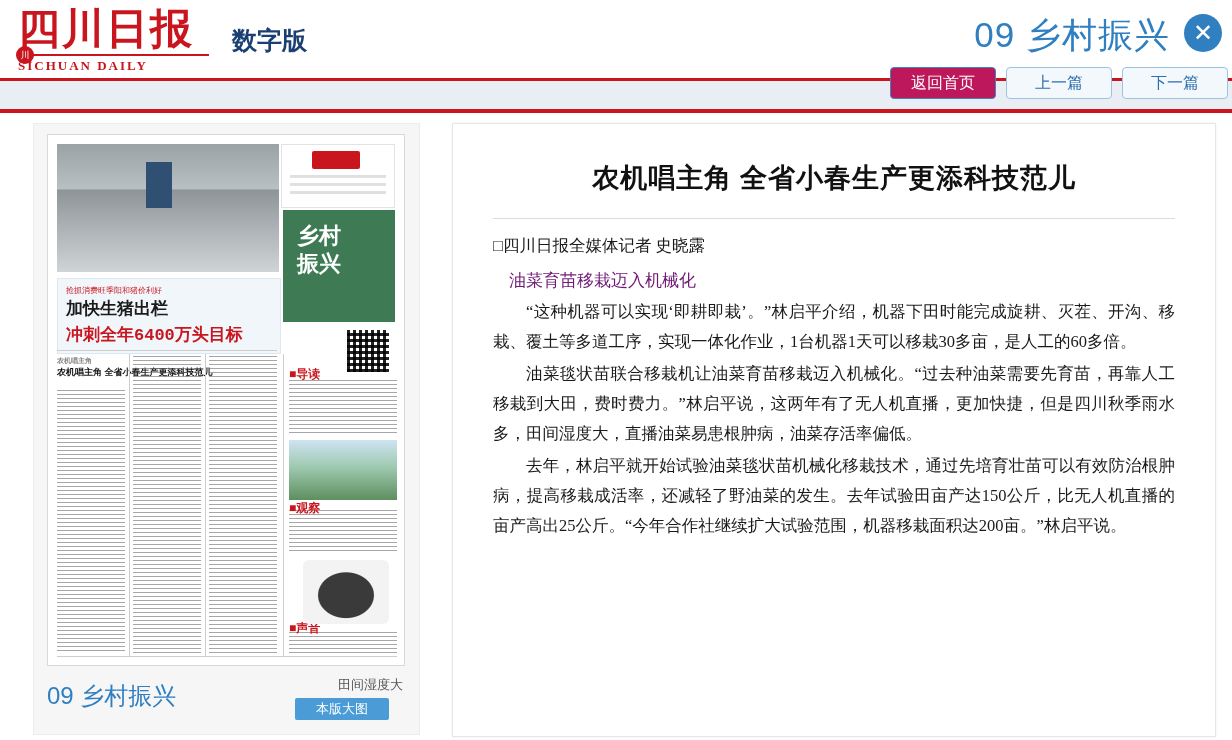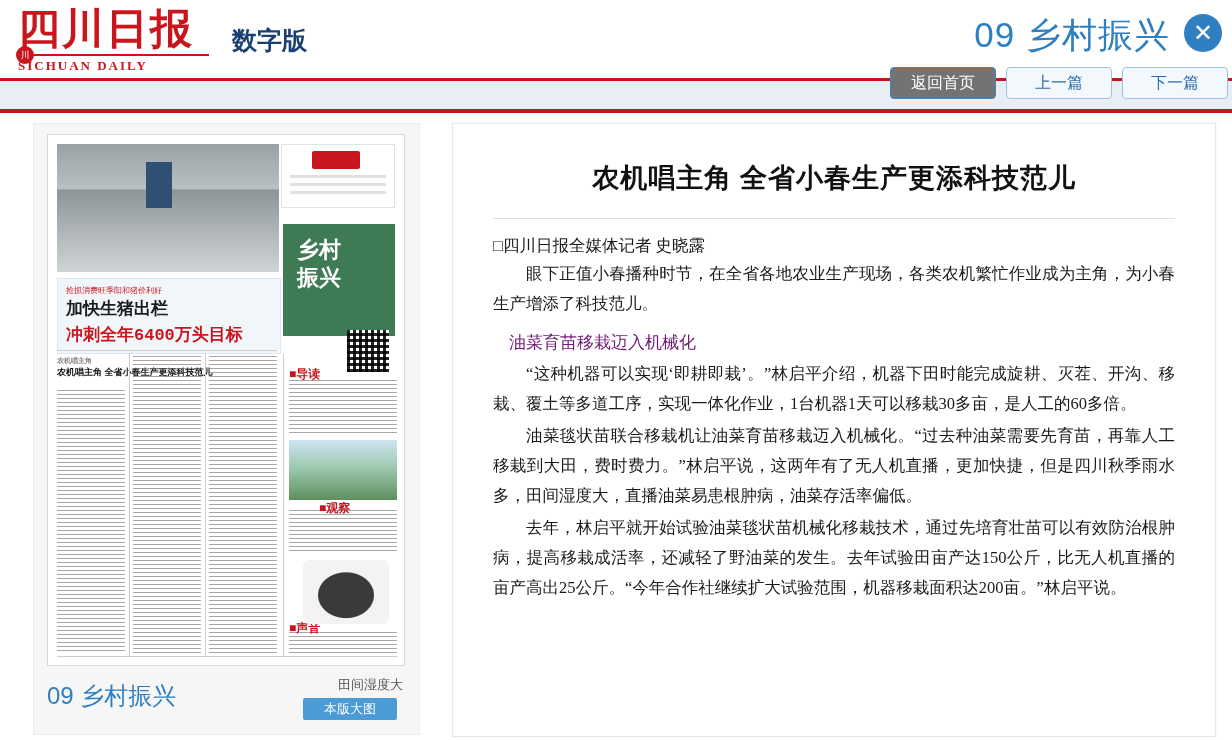--- a/index.html
+++ b/index.html
@@ -125,21 +125,21 @@
     height: 30px;
     line-height: 30px;
     text-align: center;
     font-size: 16px;
     border-radius: 4px;
     cursor: pointer;
     user-select: none;
     padding: 0 6px;
   }
   .nav-btn.primary {
-    background: #737373;
+    background: #be185d;
     color: #ffffff;
     border: 1px solid #3b86bd;
   }
   .nav-btn.ghost {
     background: #f3f8fc;
     color: #2f6fae;
     border: 1px solid #9dc3e0;
   }
   .nav-underline {
     position: absolute;
@@ -194,21 +194,21 @@
     background: #ffffff; border: 1px solid #e3e3e3;
   }
   .thumb-masthead .tm-logo {
     position: absolute; left: 30px; top: 6px; width: 48px; height: 18px;
     background: #c9161e; border-radius: 2px;
   }
   .thumb-masthead .tm-l {
     position: absolute; left: 8px; width: 96px; height: 3px; background: #e0e0e0;
   }
   .thumb-green {
-    position: absolute; right: 4px; top: 84px; width: 112px; height: 112px;
+    position: absolute; right: 4px; top: 70px; width: 112px; height: 112px;
     background: #3e7b54;
   }
   .thumb-green .g1 {
     position: absolute; left: 14px; top: 14px; color: #fff;
     font-size: 22px; font-weight: bold; line-height: 24px;
     font-family: "Liberation Serif", serif;
   }
   .thumb-qr {
     position: absolute; right: 10px; top: 190px; width: 42px; height: 42px;
     background:
@@ -263,21 +263,21 @@
   }
   .left-foot-title {
     position: absolute; left: 0; top: 4px;
     font-size: 24px; color: #2f7fc1; white-space: nowrap;
   }
   .prev-next-text {
     position: absolute; right: 2px; top: 0;
     font-size: 13px; color: #555; cursor: pointer; white-space: nowrap;
   }
   .bigimg-btn {
-    position: absolute; right: 8px; top: 22px;
+    position: absolute; right: 16px; top: 22px;
     width: 94px; height: 22px; line-height: 22px; text-align: center;
     background: #4a9bd6; color: #fff; font-size: 13px;
     border-radius: 2px; cursor: pointer; user-select: none;
   }
 
   
   .article-panel {
     position: absolute;
     left: 452px;
     top: 10px;
@@ -389,21 +389,21 @@
 
         <div class="thumb-col" style="left:4px; top:250px; width:68px; height:264px;"></div>
         <div class="thumb-col" style="left:80px; top:216px; width:68px; height:298px;"></div>
         <div class="thumb-col" style="left:156px; top:216px; width:68px; height:298px;"></div>
         <div class="thumb-col" style="left:236px; top:240px; width:108px; height:54px;"></div>
         <div class="thumb-col" style="left:236px; top:370px; width:108px; height:44px;"></div>
         <div class="thumb-col" style="left:236px; top:492px; width:108px; height:24px;"></div>
 
         <div class="thumb-subhead" style="left:236px; top:226px;">■导读</div>
         <div class="thumb-subhead" style="left:236px; top:300px;">■现场</div>
-        <div class="thumb-subhead" style="left:236px; top:360px;margin-left:30px;">■观察</div>
+        <div class="thumb-subhead" style="left:236px; top:360px;">■观察</div>
         <div class="thumb-subhead" style="left:236px; top:480px;">■声音</div>
 
         <div class="thumb-landscape"></div>
         <div class="thumb-pig"></div>
 
         <div class="thumb-vrule" style="left:76px; top:214px; height:302px;"></div>
         <div class="thumb-vrule" style="left:152px; top:214px; height:302px;"></div>
         <div class="thumb-vrule" style="left:230px; top:214px; height:302px;"></div>
         <div class="thumb-rule" style="left:4px; top:210px; width:220px;"></div>
         <div class="thumb-rule" style="left:4px; top:516px; width:340px;"></div>
@@ -417,21 +417,20 @@
     </div>
   </div>
 
   <div class="article-panel">
     <div class="article-inner">
       <div class="article-title">农机唱主角 全省小春生产更添科技范儿</div>
       <div class="title-rule"></div>
 
       <div class="byline">□四川日报全媒体记者 史晓露</div>
 
-      <p class="para">眼下正值小春播种时节，在全省各地农业生产现场，各类农机繁忙作业成为主角，为小春生产增添了科技范儿。</p>
 
       <div class="sub-head">油菜育苗移栽迈入机械化</div>
 
       <p class="para">“这种机器可以实现‘即耕即栽’。”林启平介绍，机器下田时能完成旋耕、灭茬、开沟、移栽、覆土等多道工序，实现一体化作业，1台机器1天可以移栽30多亩，是人工的60多倍。</p>
       <p class="para">油菜毯状苗联合移栽机让油菜育苗移栽迈入机械化。“过去种油菜需要先育苗，再靠人工移栽到大田，费时费力。”林启平说，这两年有了无人机直播，更加快捷，但是四川秋季雨水多，田间湿度大，直播油菜易患根肿病，油菜存活率偏低。</p>
       <p class="para">去年，林启平就开始试验油菜毯状苗机械化移栽技术，通过先培育壮苗可以有效防治根肿病，提高移栽成活率，还减轻了野油菜的发生。去年试验田亩产达150公斤，比无人机直播的亩产高出25公斤。“今年合作社继续扩大试验范围，机器移栽面积达200亩。”林启平说。</p>
     </div>
   </div>
 
 </div>

